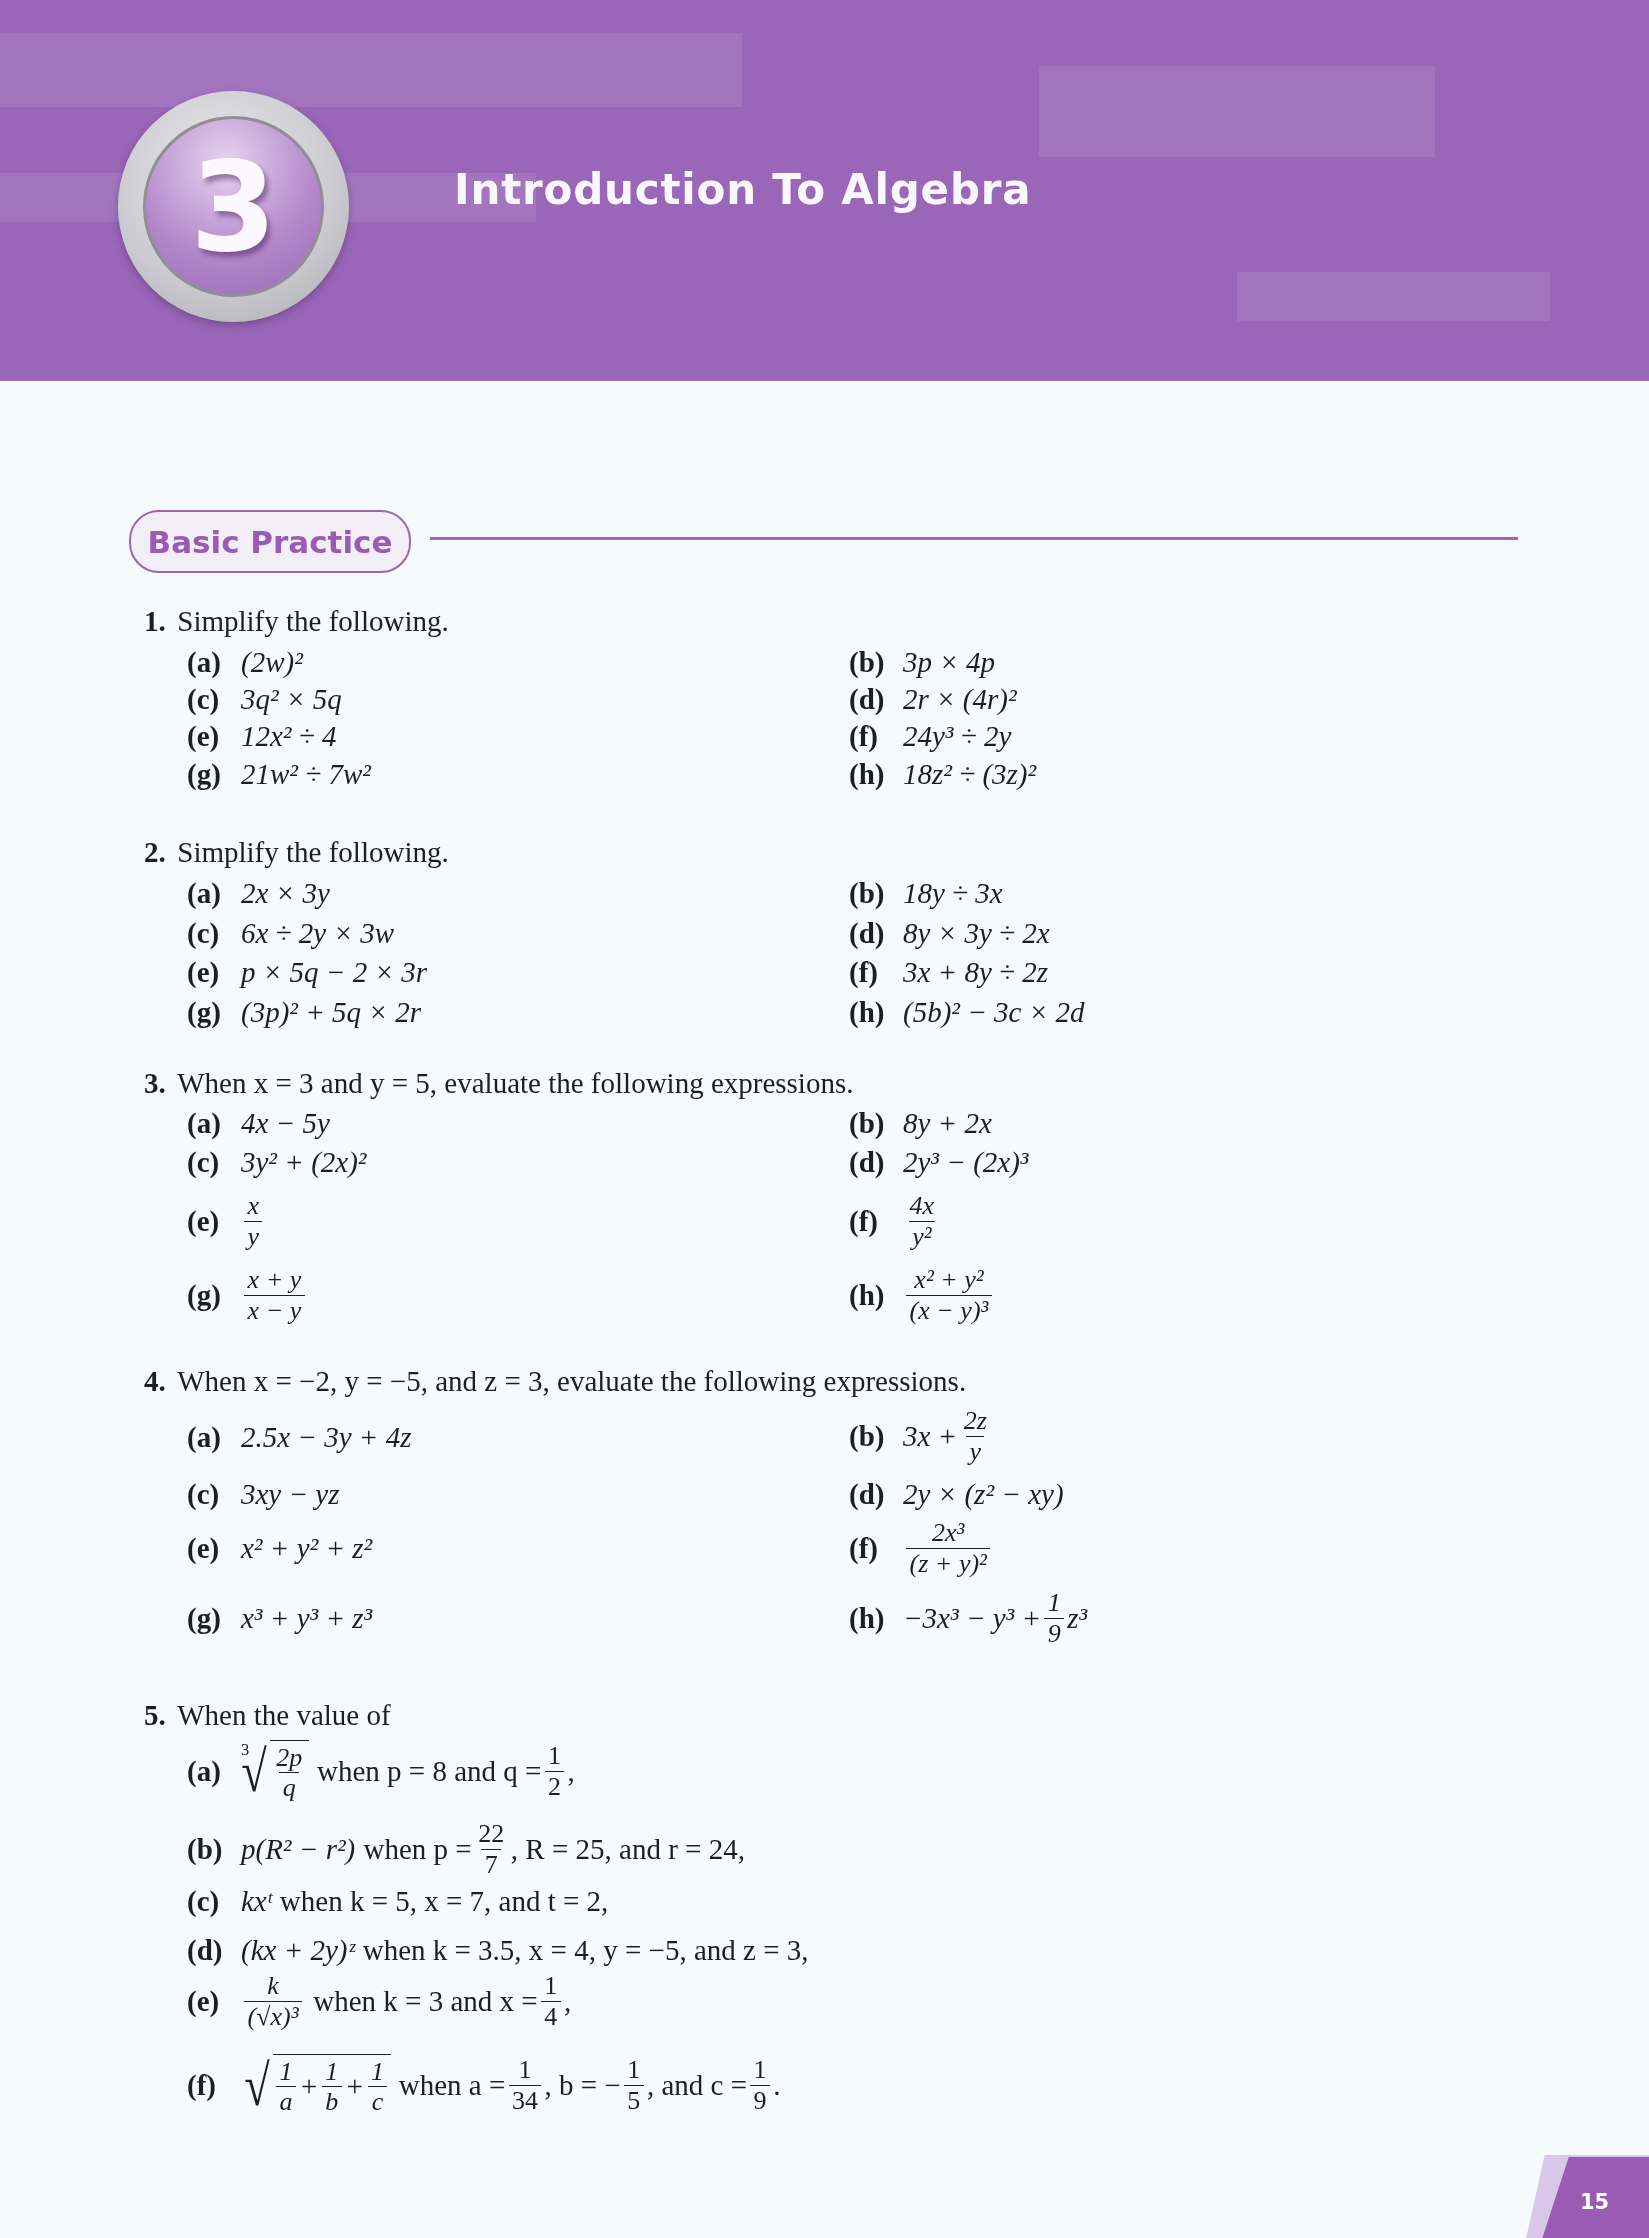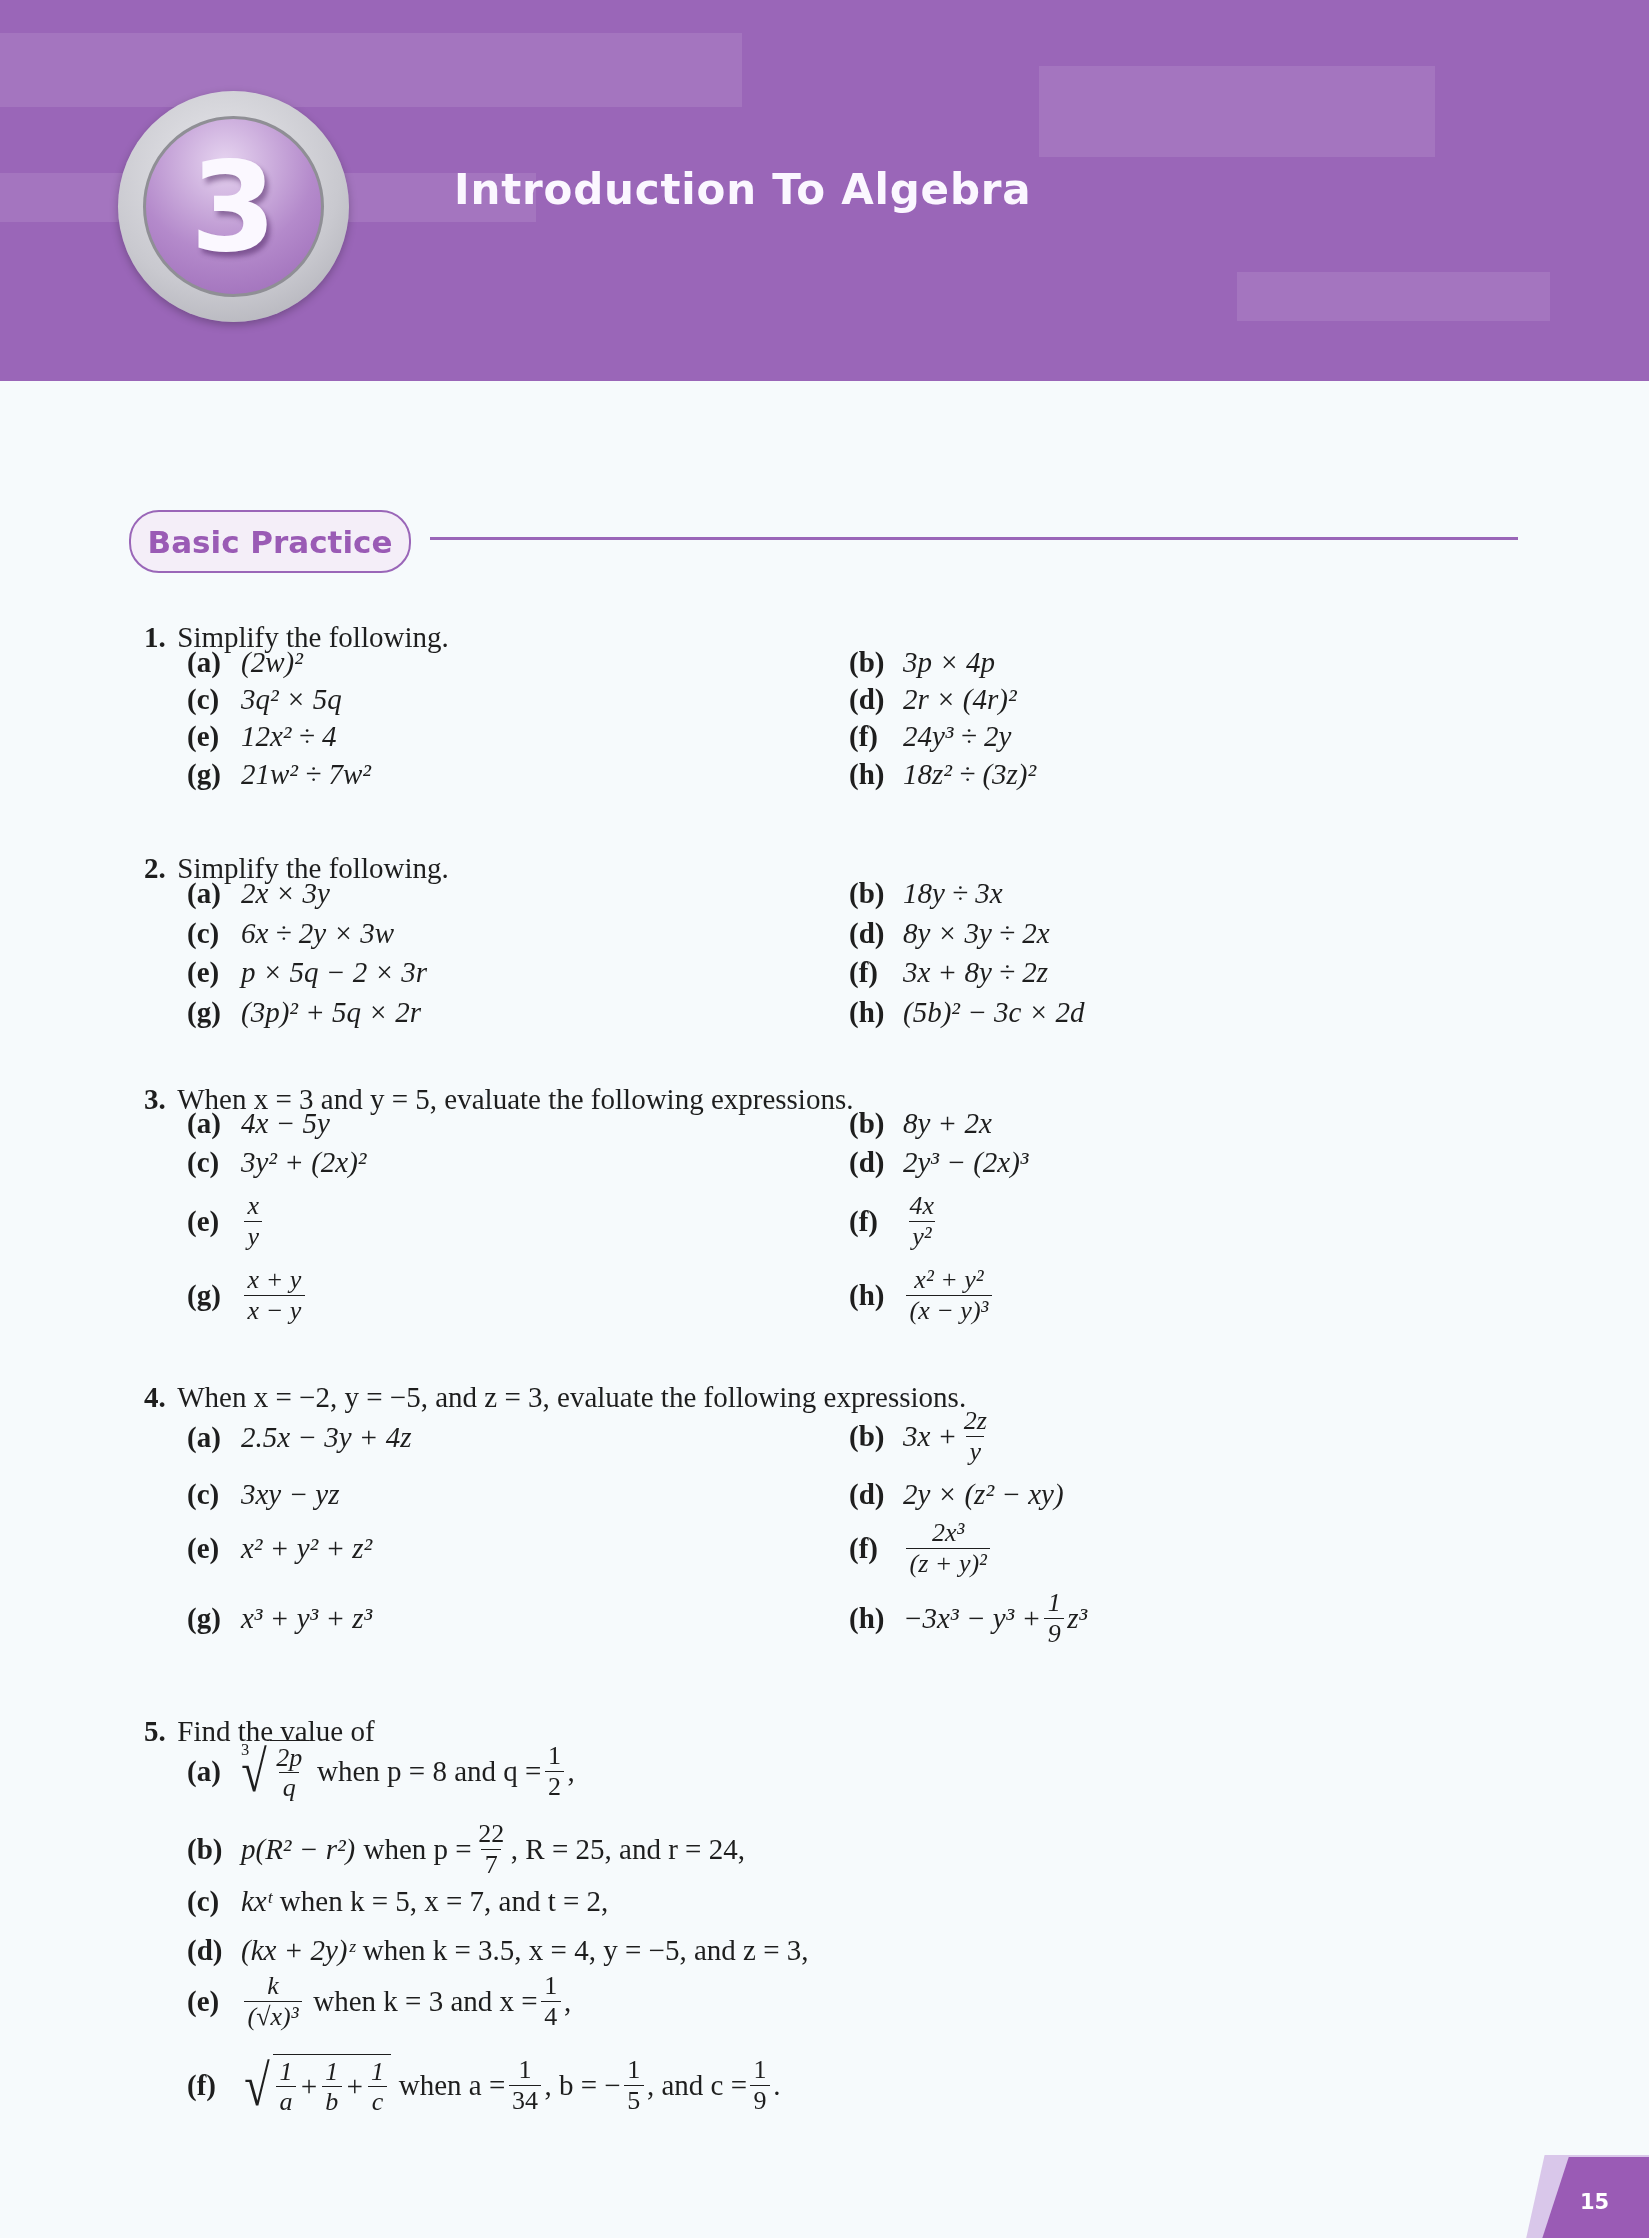--- a/index.html
+++ b/index.html
@@ -38,21 +38,21 @@
   .section-header { position: absolute; left: 129px; top: 510px; width: 1389px; height: 63px; }
   .section-pill {
     position: absolute; left: 0; top: 0; height: 59px; padding: 0 16.5px;
     border: 2.5px solid #9a66b8; border-radius: 30px; background: #f4eef8;
     display: flex; align-items: center;
     font-family: "DejaVu Sans", sans-serif; font-weight: bold; font-size: 31px; color: #9a5bb5;
   }
   .section-line { position: absolute; left: 301px; right: 0; top: 27px; height: 2.5px; background: #9a66b8; }
 
   .q { position: absolute; left: 144px; font-size: 29px; }
-  .q-head { position: absolute; left: 0; top: 16px; white-space: nowrap; }
+  .q-head { position: absolute; left: 0; top: 0; white-space: nowrap; }
   .q-head .n { font-weight: bold; margin-right: 11.5px; }
   .part { position: absolute; white-space: nowrap; display: flex; align-items: center; }
   .part .lbl { font-weight: bold; width: 54px; display: inline-block; }
   .part .expr { font-style: italic; }
   .frac { display: inline-flex; flex-direction: column; align-items: center; vertical-align: middle; margin: 0 3.3px; font-size: 26px; line-height: 1.15; }
   .frac .num { padding: 0 3.3px; }
   .frac .den { border-top: 1.6px solid #1e1e1e; padding: 0 3.3px; }
   .rad { display: inline-flex; align-items: center; }
   .rad .sym { font-size: 58px; line-height: 1; font-style: normal; transform: scaleX(0.8); }
   .rad .body { border-top: 1.6px solid #1e1e1e; padding-top: 1.6px; display: inline-flex; align-items: center; }
@@ -255,21 +255,21 @@
       <span class="expr">−3x³ − y³ +</span>
       <span class="frac expr">
         <span class="num">1</span>
         <span class="den">9</span>
       </span>
       <span class="expr">z³</span>
     </div>
 </div>
 
 <div class="q" style="top:1699px;">
-  <div class="q-head"><span class="n">5.</span><span>Find the value of</span></div>
+  <div class="q-head"><span class="n">5.</span><span>When the value of</span></div>
 
   <div class="part" style="left:43px;top:41px;">
     <span class="lbl">(a)</span>
     <span class="rad expr">
       <span class="idx">3</span>
         <span class="sym">√</span>
       <span class="body">
           <span class="frac">
             <span class="num">2p</span>
             <span class="den">q</span>

